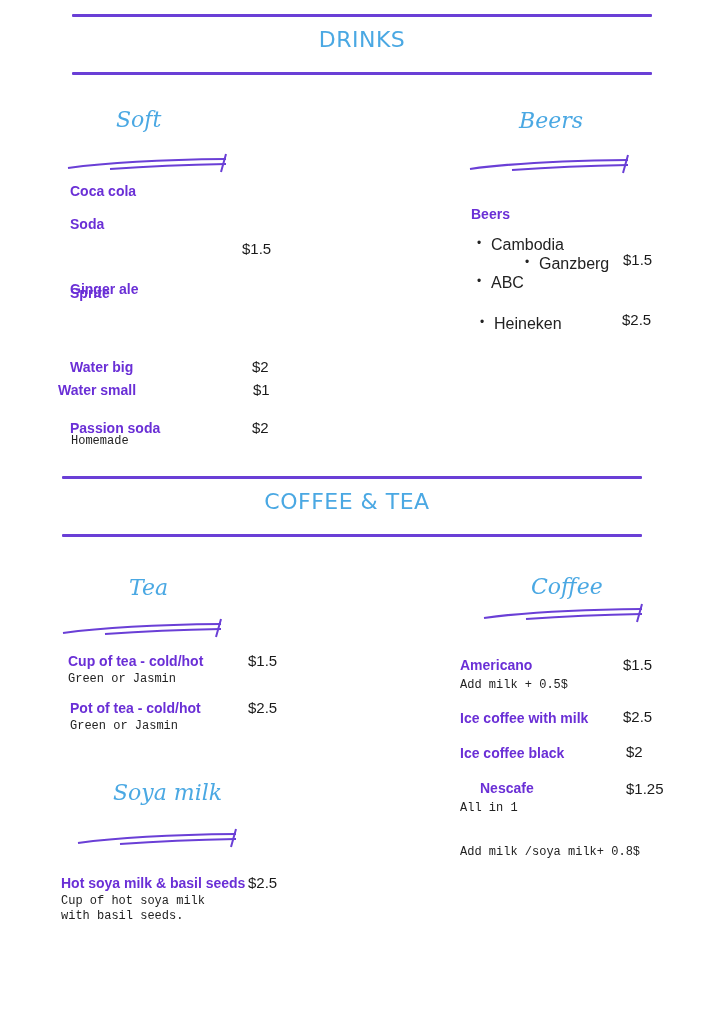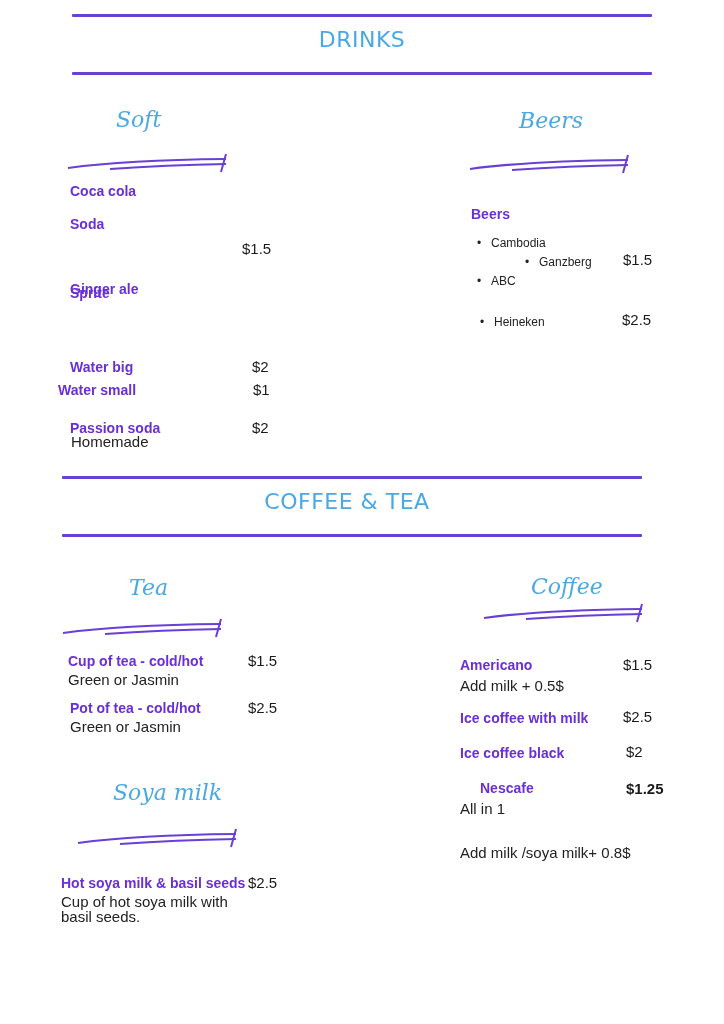--- a/index.html
+++ b/index.html
@@ -2,22 +2,22 @@
 <html><head>
 <meta charset="utf-8">
 <style>
   html, body { margin:0; padding:0; background:#ffffff; }
   body { width:724px; height:1024px; position:relative; overflow:hidden; font-family:"DejaVu Sans", sans-serif; }
   .rule { position:absolute; height:3px; background:#6a3fd6; border-radius:1px; }
   .section-title { position:absolute; color:#4aa8e3; font-family:"DejaVu Sans", sans-serif; font-size:22px; letter-spacing:0.5px; text-align:center; }
   .script-title { position:absolute; color:#4aa8e3; font-family:"DejaVu Serif", serif; font-style:italic; font-size:22px; font-weight:normal; }
   .item { position:absolute; color:#6a2fd6; font-family:"Liberation Sans", sans-serif; font-weight:bold; font-size:14px; white-space:nowrap; }
   .price { position:absolute; color:#1b1b1b; font-family:"Liberation Sans", sans-serif; font-size:15px; white-space:nowrap; }
-  .note { position:absolute; color:#222222; font-family:Liberation Sans, sans-serif; font-size:15px; line-height:15px; }
-  .bullet { position:absolute; color:#222222; font-family:"Liberation Sans", sans-serif; font-size:12px; white-space:nowrap; }
+  .note { position:absolute; color:#222222; font-family:Liberation Mono, monospace; font-size:12px; line-height:15px; }
+  .bullet { position:absolute; color:#222222; font-family:"Liberation Sans", sans-serif; font-size:16px; white-space:nowrap; }
   .bullet::before { content:"•"; position:absolute; left:-14px; top:0; font-size:12px; }
   svg.swash { position:absolute; overflow:visible; }
 </style>
 </head>
 <body>
 
 <div class="rule" style="left:72px; top:14px; width:580px;"></div>
 <div class="section-title" style="left:72px; top:27px; width:580px;">DRINKS</div>
 <div class="rule" style="left:72px; top:72px; width:580px;"></div>
 
@@ -89,15 +89,15 @@
   <path d="M160 2 L 155 20" stroke="#6a3fd6" stroke-width="2" fill="none"></path>
 </svg>
 <div class="item" style="left:460px; top:657px;">Americano</div>
 <div class="price" style="left:623px; top:656px;">$1.5</div>
 <div class="note" style="left:460px; top:678px;">Add milk + 0.5$</div>
 <div class="item" style="left:460px; top:710px;">Ice coffee with milk</div>
 <div class="price" style="left:623px; top:708px;">$2.5</div>
 <div class="item" style="left:460px; top:745px;">Ice coffee black</div>
 <div class="price" style="left:626px; top:743px;">$2</div>
 <div class="item" style="left:460px; top:780px;padding-left:20px;">Nescafe</div>
-<div class="price" style="left:626px; top:780px;font-weight:bold;">$1.25</div>
+<div class="price" style="left:626px; top:780px;">$1.25</div>
 <div class="note" style="left:460px; top:801px;">All in 1</div>
 <div class="note" style="left:460px; top:845px;">Add milk /soya milk+ 0.8$</div>
 
 </body></html>

